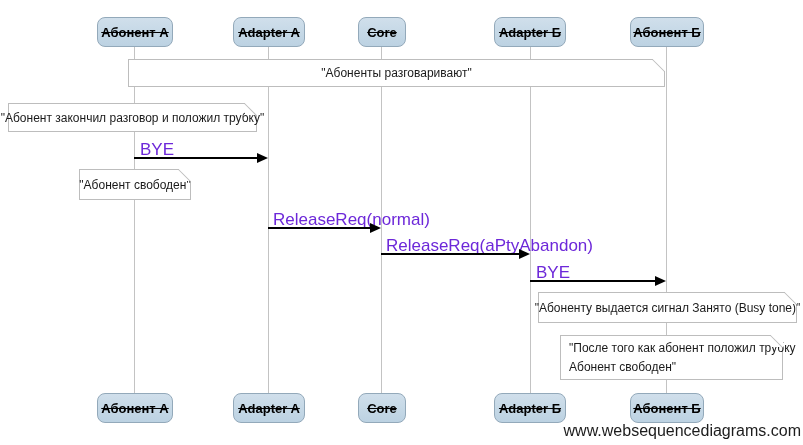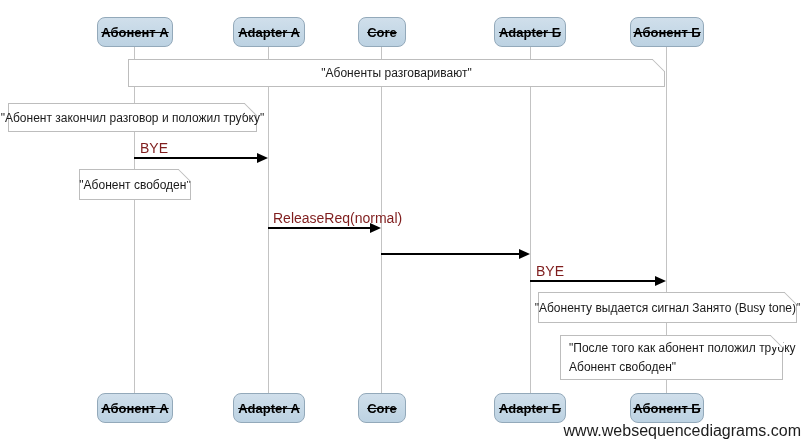--- a/index.html
+++ b/index.html
@@ -38,21 +38,21 @@
     justify-content:center; padding-left:8px; line-height:19px; }
   .msg-line {
     position:absolute; height:0; border-top:2px solid #000000; z-index:2;
   }
   .msg-head {
     position:absolute; width:0; height:0; z-index:2;
     border-left:11px solid #000000;
     border-top:5px solid transparent; border-bottom:5px solid transparent;
   }
   .msg-label {
-    position:absolute; font-size:14px; color:#7f1d1d;
+    position:absolute; font-size:17px; color:#6d28d9;
     white-space:nowrap; z-index:2;
   }
   .watermark {
     position:absolute; right:2px; top:422px;
     font-size:16px; color:#1c1c1c; z-index:5;margin-left:6px;
   }
 </style>
 </head>
 <body>
 
@@ -77,20 +77,21 @@
   <div class="msg-label" style="left:140px; top:140px;">BYE</div>
   <div class="msg-line" style="left:134px; top:157px; width:131px;"></div>
   <div class="msg-head" style="left:257px; top:153px;"></div>
 
   <div class="note" style="left:79px; top:169px; width:112px; height:31px;">"Абонент свободен"</div>
 
   <div class="msg-label" style="left:273px; top:210px;">ReleaseReq(normal)</div>
   <div class="msg-line" style="left:268px; top:227px; width:110px;"></div>
   <div class="msg-head" style="left:370px; top:223px;"></div>
 
+  <div class="msg-label" style="left:386px; top:236px;">ReleaseReq(aPtyAbandon)</div>
   <div class="msg-line" style="left:381px; top:253px; width:146px;"></div>
   <div class="msg-head" style="left:519px; top:249px;"></div>
 
   <div class="msg-label" style="left:536px; top:263px;">BYE</div>
   <div class="msg-line" style="left:530px; top:280px; width:133px;"></div>
   <div class="msg-head" style="left:655px; top:276px;"></div>
 
   <div class="note" style="left:538px; top:292px; width:259px; height:31px;">"Абоненту выдается сигнал Занято (Busy tone)"</div>
 
   <div class="note multiline" style="left:560px; top:335px; width:223px; height:45px;">

